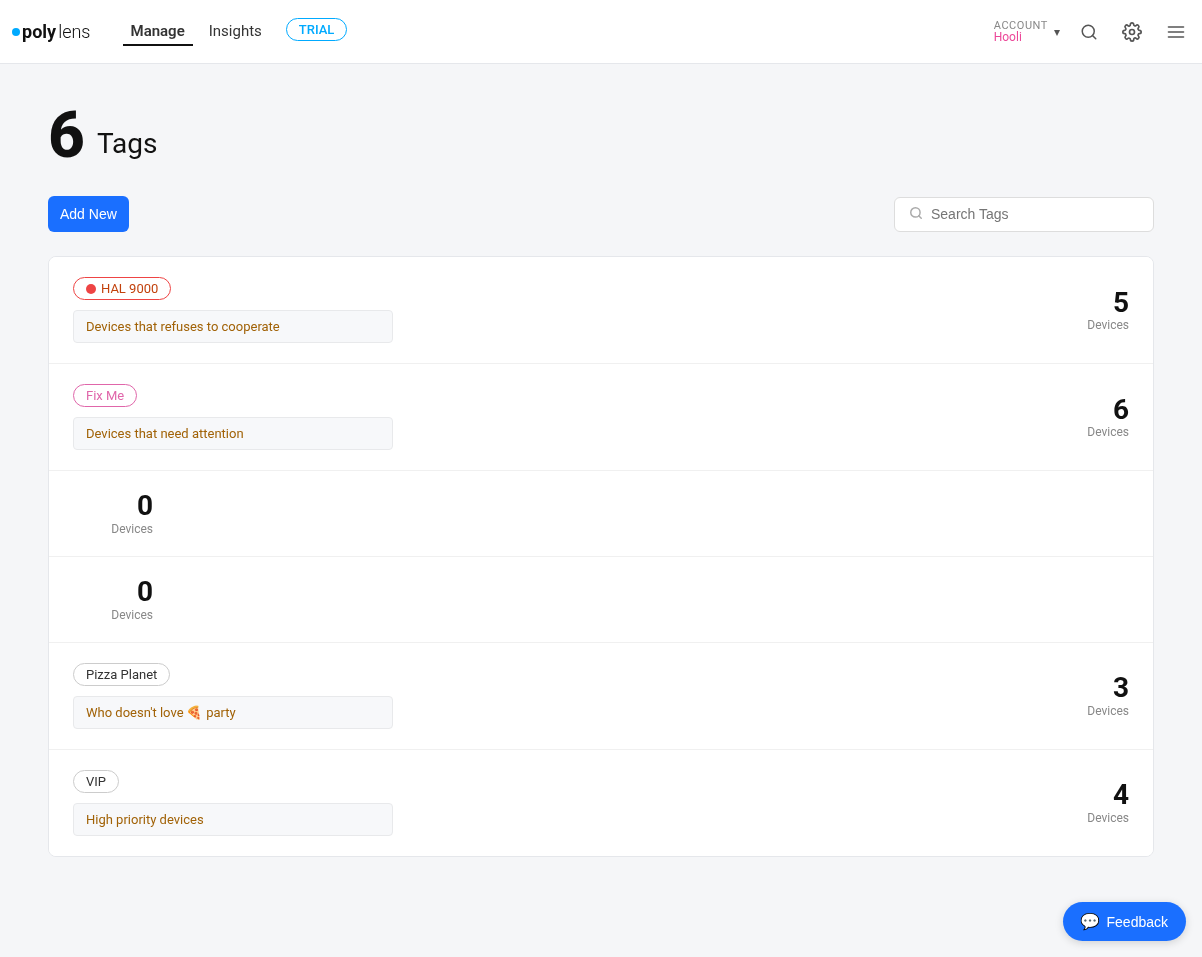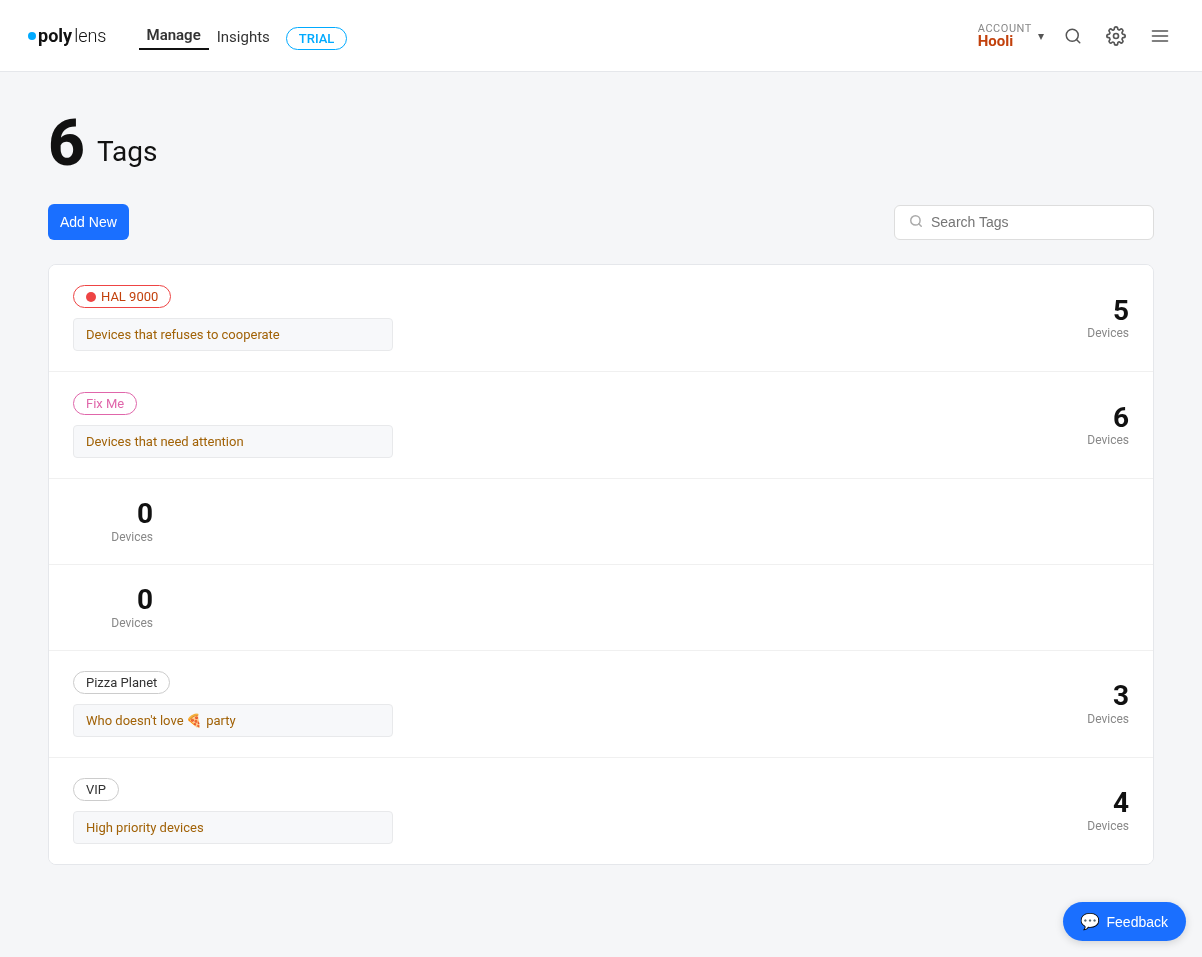--- a/index.html
+++ b/index.html
@@ -4,22 +4,22 @@
   <style>
     * { box-sizing: border-box; margin: 0; padding: 0; }
     body { font-family: -apple-system, BlinkMacSystemFont, 'Segoe UI', Roboto, sans-serif; background: #f5f6f8; min-height: 957px; }
 
     
     .header {
       background: #fff;
       border-bottom: 1px solid #e5e7eb;
       display: flex;
       align-items: center;
-      padding: 0 28px;
-      height: 72px;
+      padding: 0 12px;
+      height: 64px;
       position: sticky;
       top: 0;
       z-index: 10;
     }
     .logo {
       display: flex;
       align-items: center;
       margin-right: 32px;
     }
     .logo-poly {
@@ -35,21 +35,22 @@
     }
     .logo-dot {
       width: 8px; height: 8px;
       background: #00aaff;
       border-radius: 50%;
       display: inline-block;
       margin-right: 2px;
     }
     .nav-links {
       display: flex;
-      align-items: flex-end;
+      align-items: flex-start;
+      gap: 8px;
       flex: 1;
     }
     .nav-link {
       font-size: 15px;
       color: #333;
       text-decoration: none;
       padding: 4px 8px;
       cursor: pointer;
     }
     .nav-link.active {
@@ -76,23 +77,23 @@
       gap: 6px;
     }
     .account-label {
       font-size: 11px;
       color: #888;
       text-transform: uppercase;
       letter-spacing: 0.05em;
       line-height: 1;
     }
     .account-name {
-      font-size: 15px;
-      font-weight: 700;
-      color: #c2410c;
+      font-size: 12px;
+      font-weight: 400;
+      color: #ec4899;
       line-height: 1;
     }
     .account-text {
       display: flex;
       flex-direction: column;
     }
     .chevron-icon {
       color: #555;
       font-size: 12px;
     }

